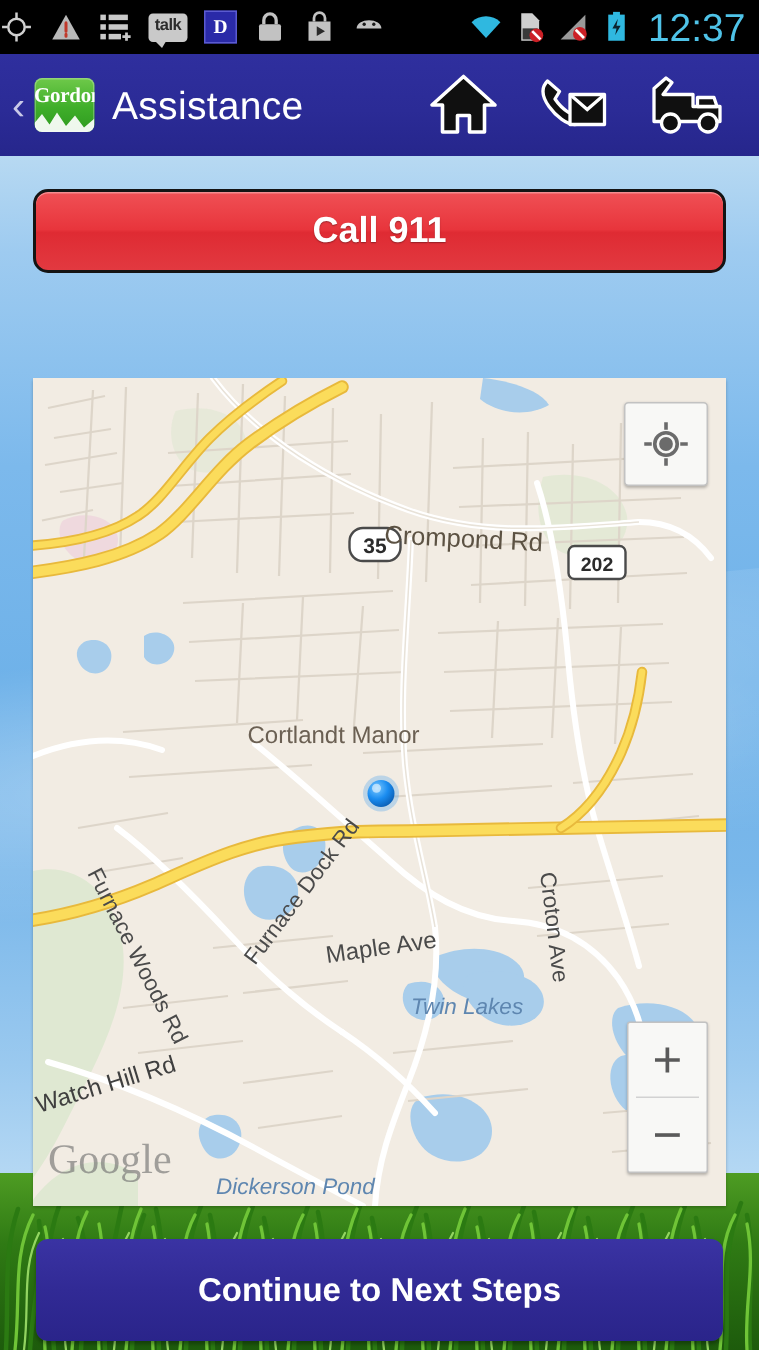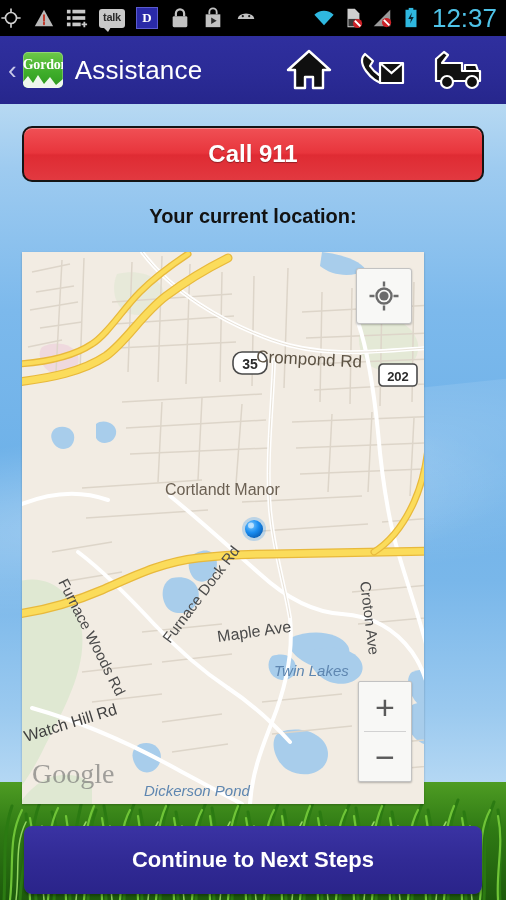--- a/index.html
+++ b/index.html
@@ -115,21 +115,21 @@
 
   
   #loccaption {
     position: absolute; left: 0; top: 205px; width: 506px;
     text-align: center; font-size: 20px; font-weight: bold; color: #121212;
   }
 
   
   #map {
     position: absolute; left: 22px; top: 252px;
-    width: 402px; height: 552px;
+    width: 462px; height: 552px;
     background: #f2ece3;
     overflow: hidden;
     box-shadow: 0 1px 2px rgba(0,0,0,.25);
   }
   #map svg { display: block; }
   #mylocbtn {
     position: absolute; right: 12px; top: 16px;
     width: 56px; height: 56px; background: #f8f8f6;
     border: 1px solid #c2c2c2; border-radius: 3px;
     display: flex; align-items: center; justify-content: center;
@@ -371,21 +371,20 @@
           </g>
           <circle cx="15" cy="33" r="6" fill="#101010" stroke="#ffffff" stroke-width="2.2"></circle>
           <circle cx="40" cy="33" r="6" fill="#101010" stroke="#ffffff" stroke-width="2.2"></circle>
         </svg>
       </span>
     </div>
   </div>
 
   <div id="call911">Call 911</div>
 
-  <div id="loccaption">Your current location:</div>
 
   <div id="map">
     <svg width="462" height="552" viewBox="0 0 462 552" aria-hidden="true">
       <defs>
         <radialGradient id="dotg" cx="35%" cy="30%" r="75%">
           <stop offset="0%" stop-color="#79c8ff"></stop>
           <stop offset="55%" stop-color="#1a8cf0"></stop>
           <stop offset="100%" stop-color="#0b5fb5"></stop>
         </radialGradient>
       </defs>

